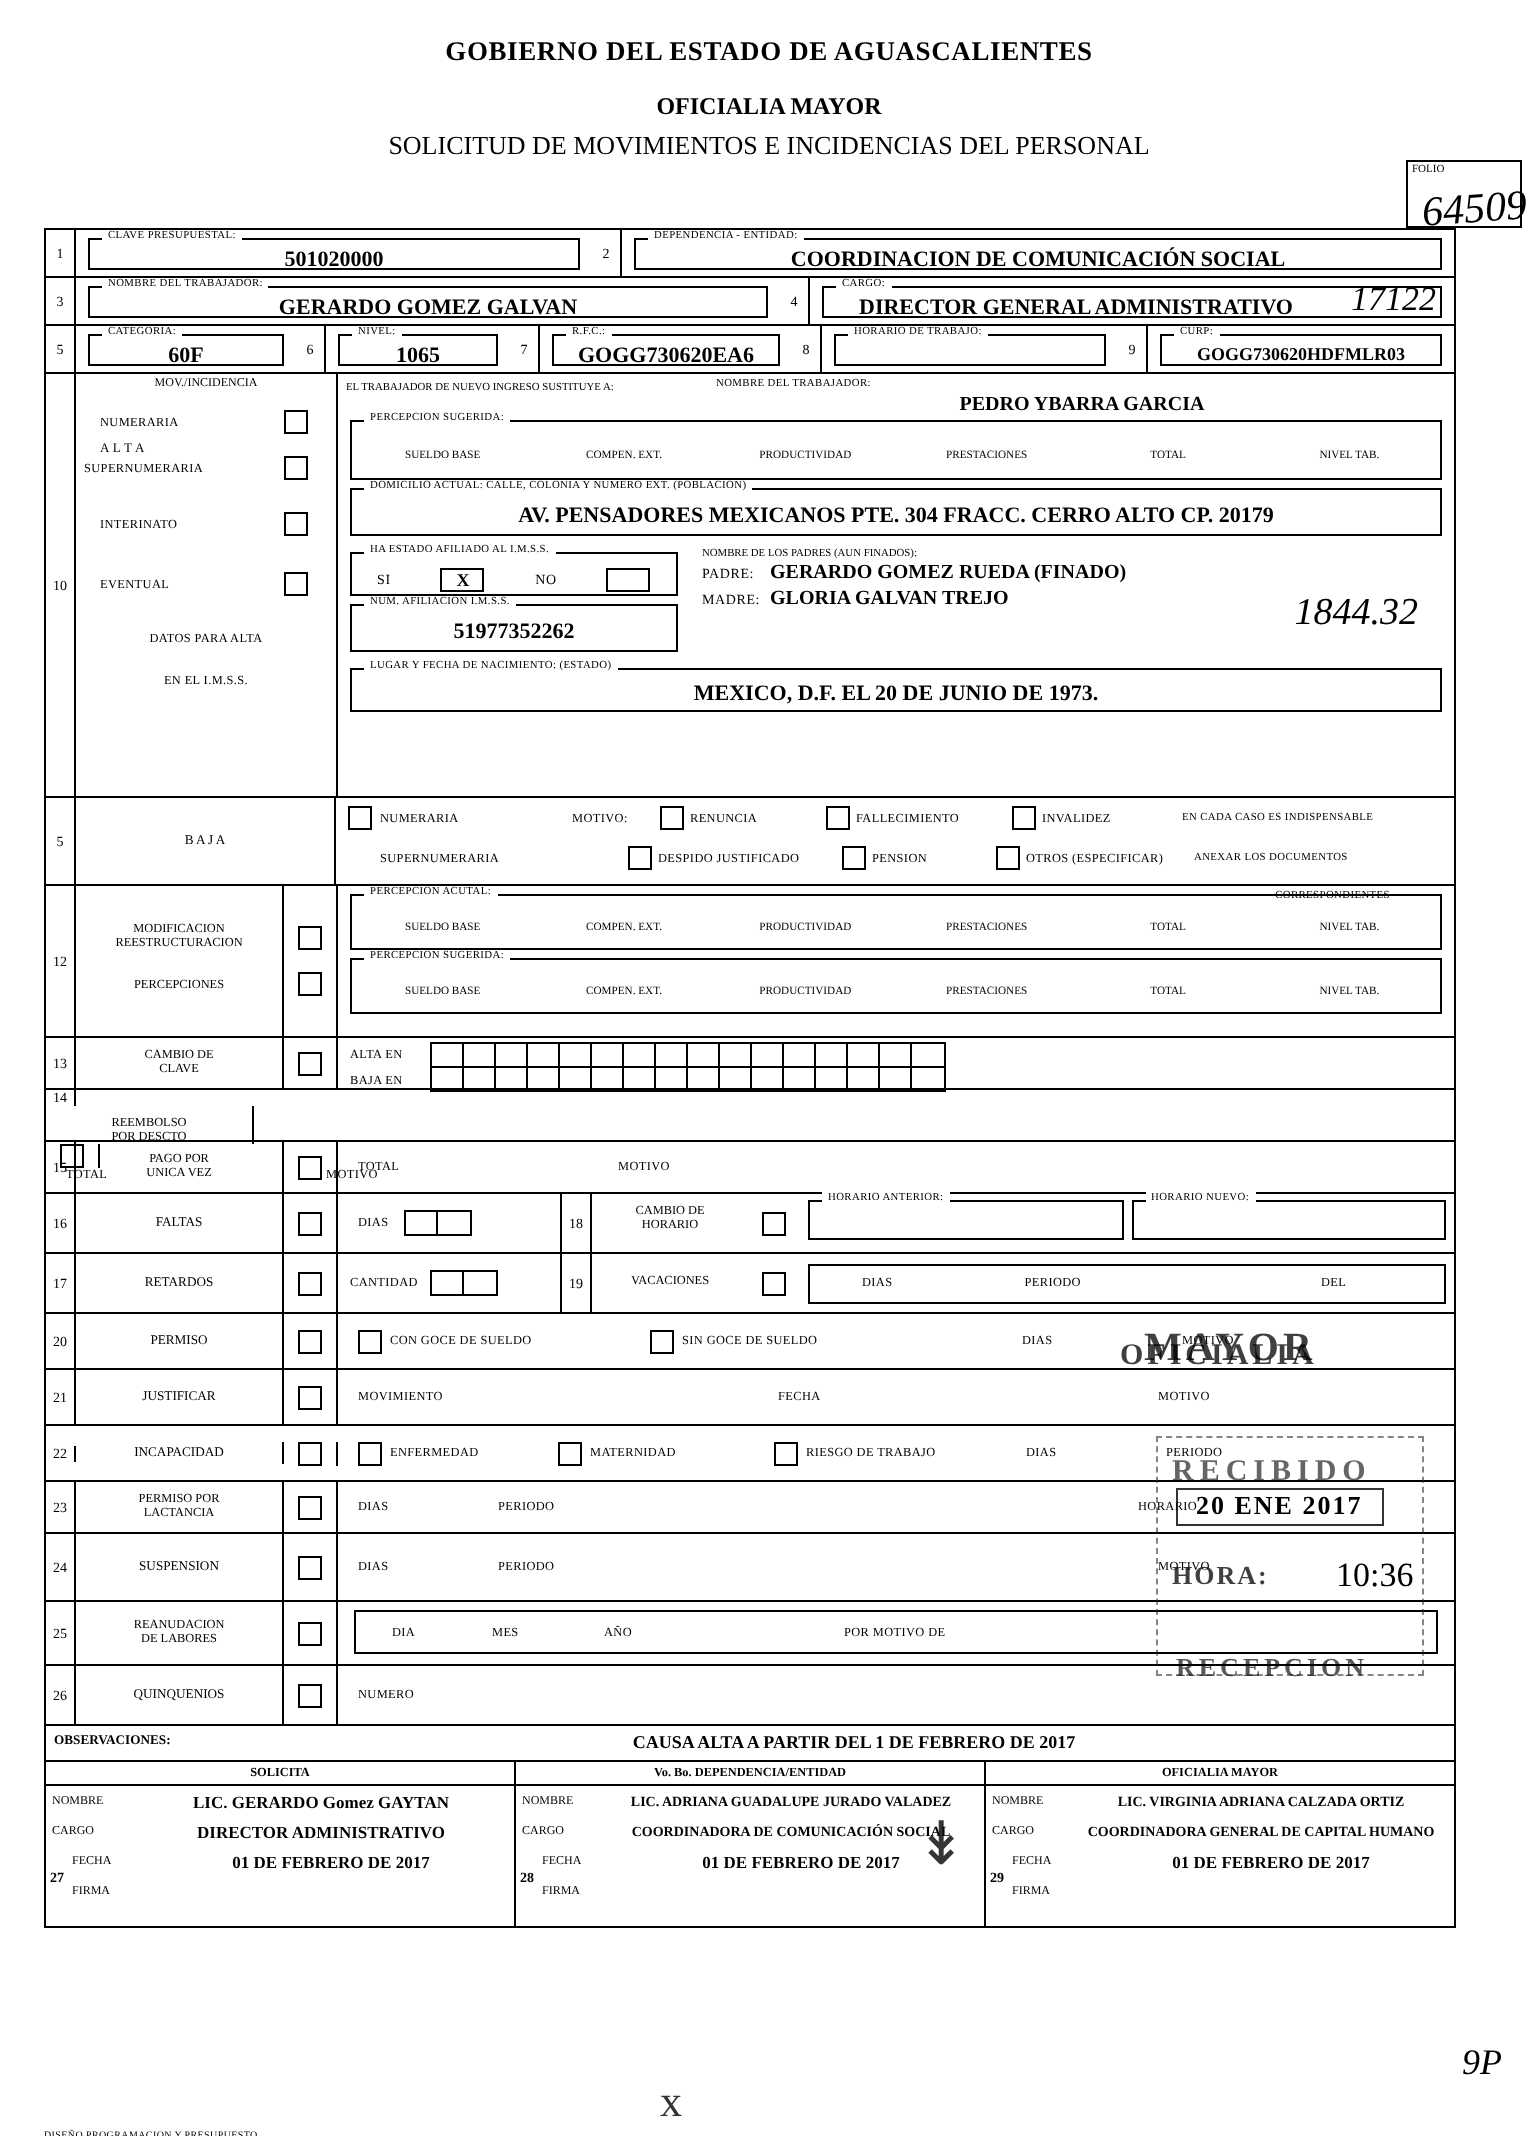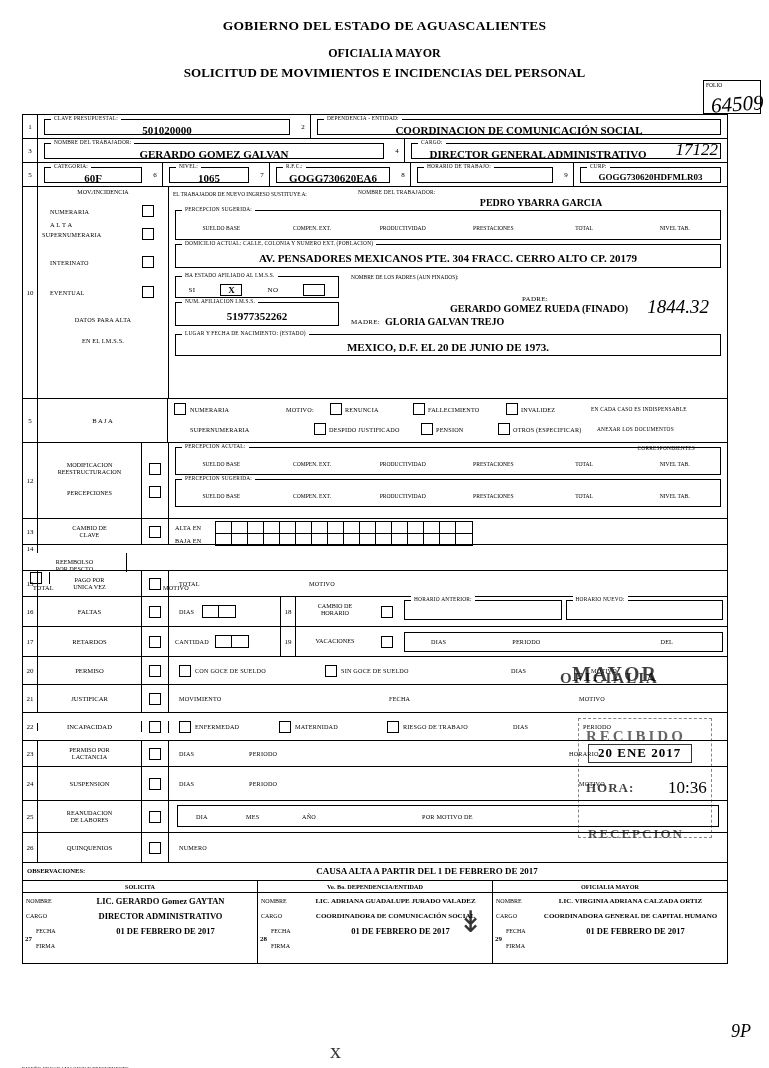--- a/index.html
+++ b/index.html
@@ -1,21 +1,21 @@
 <!DOCTYPE html>
 <html><head>
 <meta charset="utf-8">
 <style>
   html,body{margin:0;padding:0;background:#fff;}
   body{width:769px;height:1068px;font-family:"Liberation Serif",serif;color:#000;position:relative;overflow:hidden;}
   .page{position:relative;width:769px;height:1068px;}
   .hdr{text-align:center;}
   .t1{font-weight:bold;font-size:13.5px;letter-spacing:.3px;margin-top:18px;}
   .t2{font-weight:bold;font-size:12px;margin-top:12px;}
-  .t3{font-weight:bold;font-size:13px;margin-top:4px;}
+  .t3{font-weight:normal;font-size:13px;margin-top:4px;}
   .folio-box{position:absolute;right:8px;top:62px;width:58px;height:34px;border:1px solid #000;font-size:5.5px;padding:1px 2px;box-sizing:border-box;}
   .folio-num{position:absolute;right:6px;top:74px;font-family:"Liberation Serif",serif;font-size:21px;font-style:italic;transform:rotate(-4deg);}
   .form{position:absolute;left:22px;top:96px;width:706px;border:1px solid #000;box-sizing:border-box;}
   .row{display:flex;border-bottom:1px solid #000;box-sizing:border-box;}
   .nocell{width:14px;min-width:14px;border-right:1px solid #000;font-size:7px;display:flex;align-items:center;justify-content:center;}
   .fs{position:relative;border:1px solid #000;margin:4px 6px 4px 6px;box-sizing:border-box;}
   .lg{position:absolute;top:-5px;left:6px;background:#fff;padding:0 3px;font-size:5.4px;letter-spacing:.2px;}
   .val{font-weight:bold;font-size:11px;text-align:center;padding:4px 2px 2px;}
   .cbx{width:12px;height:12px;border:1px solid #000;display:inline-block;box-sizing:border-box;vertical-align:middle;}
   .lab{font-size:6.2px;letter-spacing:.2px;}
@@ -192,21 +192,21 @@
                 <span class="cbx" style="width:22px;"></span>
               </div>
             </div>
             <div class="fs" style="height:24px;">
               <div class="lg">NUM. AFILIACION I.M.S.S.</div>
               <div class="val" style="padding-top:7px;">51977352262</div>
             </div>
           </div>
           <div style="flex:1;position:relative;">
             <div style="font-size:5.4px;padding:2px 0 0 6px;">NOMBRE DE LOS PADRES (AUN FINADOS):</div>
-            <div style="display:flex;align-items:center;padding-left:6px;margin-top:15px;flex-direction:column;">
+            <div style="display:flex;align-items:center;padding-left:6px;margin-top:1px;">
               <span class="lab7" style="width:34px;">PADRE:</span>
               <span style="font-weight:bold;font-size:10px;">GERARDO GOMEZ RUEDA  (FINADO)</span>
             </div>
             <div style="display:flex;align-items:center;padding-left:6px;margin-top:2px;">
               <span class="lab7" style="width:34px;">MADRE:</span>
               <span style="font-weight:bold;font-size:10px;">GLORIA GALVAN TREJO</span>
             </div>
             <div class="handw" style="position:absolute;right:18px;top:24px;font-size:19px;">1844.32</div>
           </div>
         </div>

